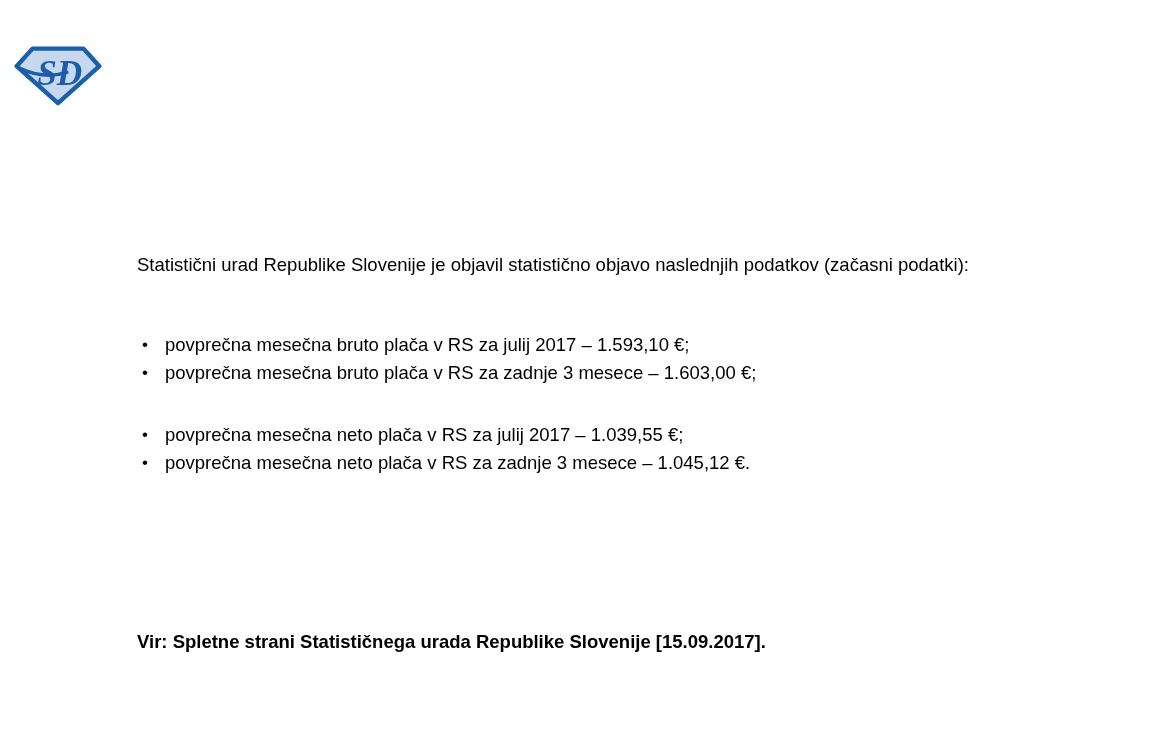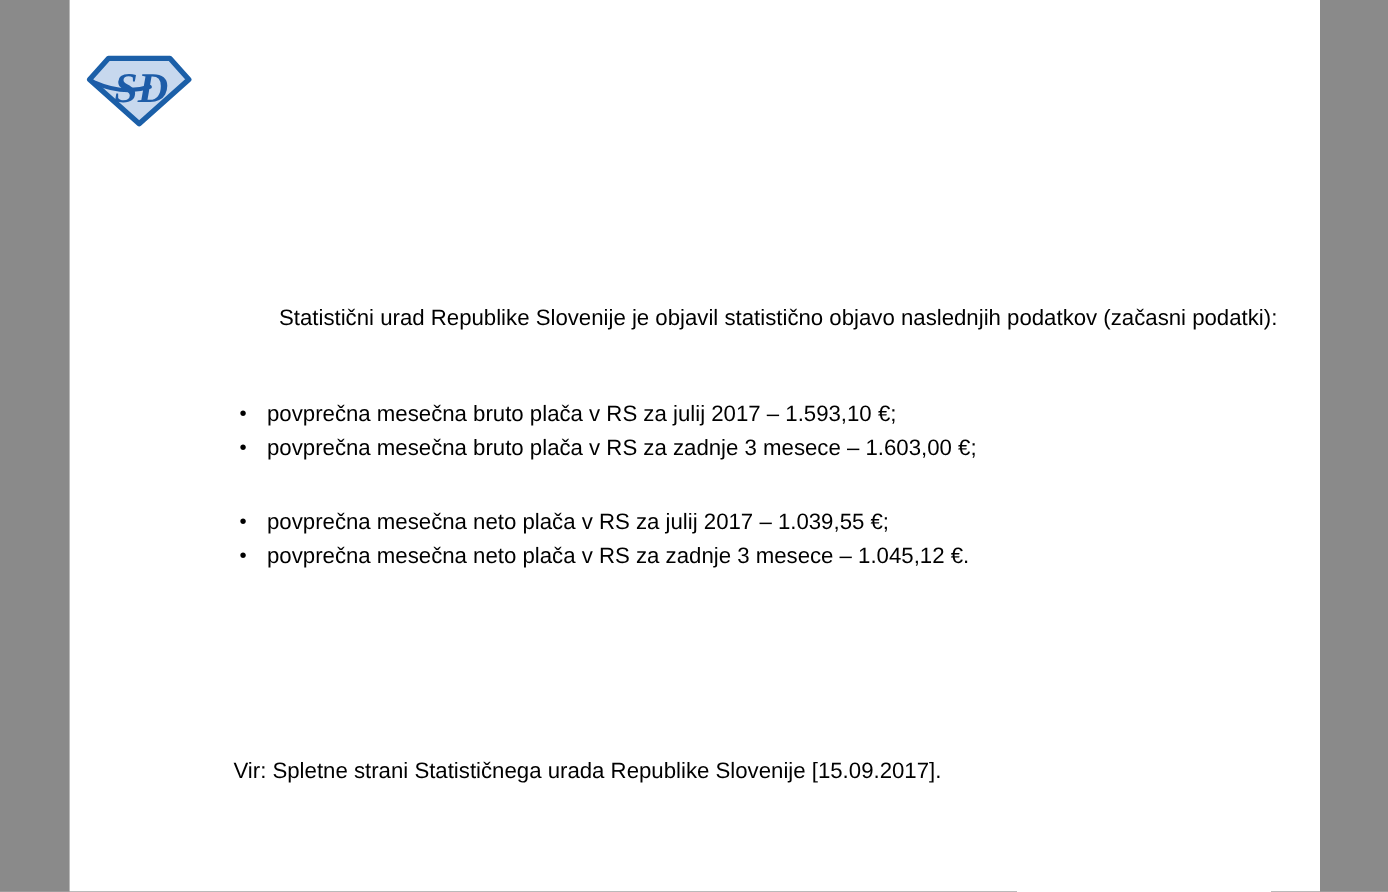--- a/index.html
+++ b/index.html
@@ -1,21 +1,21 @@
 <!DOCTYPE html>
 <html lang="sl"><head>
 <meta charset="utf-8">
 <style>
   * { margin: 0; padding: 0; box-sizing: border-box; }
   html, body { background: #8a8a8a; }
   body { font-family: "Liberation Sans", sans-serif; }
 
   .page {
     position: relative;
-    width: 1042px;
+    width: 1157px;
     height: 743px;
     background: #ffffff;
     color: #000000;
     overflow: hidden;
     margin: 0 auto;
   }
 
   .logo {
     position: absolute;
     left: 14px;
@@ -49,21 +49,20 @@
     font-size: 18.5px;
     line-height: 28px;
   }
 
   .intro {
     position: absolute;
     top: 251px;
     left: 0;
     width: 100%;
     text-align: justify;
-    margin-left: 38px;
   }
 
   .bullet-group { position: absolute; left: 0; width: 100%; }
   .bullet-group.bruto { top: 331px; }
   .bullet-group.neto  { top: 421px; }
 
   .bullet-item { display: flex; }
   .bullet-item .marker {
     width: 28px;
     flex: 0 0 28px;
@@ -79,21 +78,21 @@
     width: 100%;
     font-weight: bold;
     text-align: justify;
   }
 
   .source {
     position: absolute;
     top: 628px;
     left: 0;
     width: 100%;
-    font-weight: normal;
+    font-weight: bold;
   }
 </style>
 </head>
 <body>
 
 <div class="page">
 
   <svg class="logo" viewBox="0 0 100 74" aria-hidden="true">
     <path d="M 3 27 L 21 7 L 79 7 L 97 27 L 50 69 Z" fill="#c7d8ee" stroke="#1b5fa8" stroke-width="5" stroke-linejoin="round"></path>
     <text x="52" y="48" text-anchor="middle" font-family="Liberation Serif, serif" font-size="40" font-weight="bold" font-style="italic" fill="#1d5ca8">SD</text>

